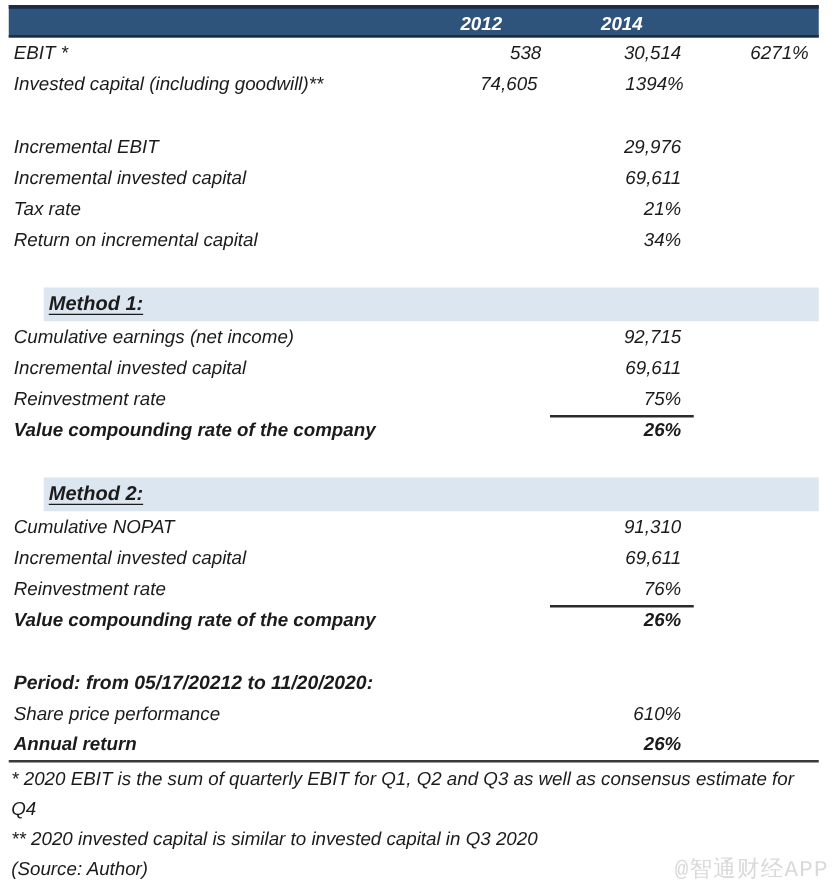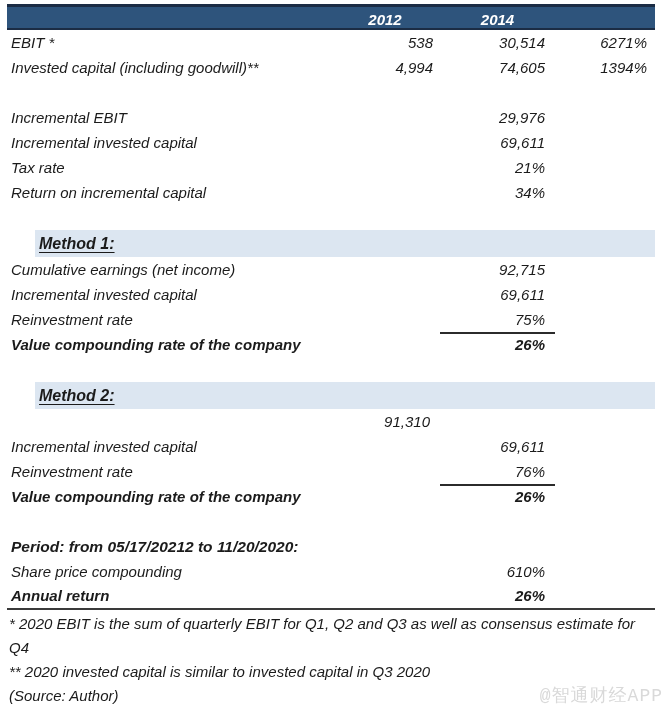--- a/index.html
+++ b/index.html
@@ -100,21 +100,20 @@
     </div>
 
     <div class="row">
       <div class="cell label">EBIT *</div>
       <div class="cell num c1">538</div>
       <div class="cell num c2">30,514</div>
       <div class="cell num c3">6271%</div>
     </div>
     <div class="row">
       <div class="cell label">Invested capital (including goodwill)**</div>
-      <div class="cell num c1">4,994</div>
       <div class="cell num c2">74,605</div>
       <div class="cell num c3">1394%</div>
     </div>
 
     <div class="sp"></div>
 
     <div class="row">
       <div class="cell label">Incremental EBIT</div>
       <div class="cell num c1"></div>
       <div class="cell num c2">29,976</div>
@@ -168,20 +167,21 @@
       <div class="cell num c2">26%</div>
       <div class="cell num c3"></div>
     </div>
 
     <div class="sp"></div>
 
     <div class="band">
       <span class="band-title">Method 2:</span>
     </div>
     <div class="row">
+      <div class="cell label">Cumulative NOPAT</div>
       <div class="cell num c1"></div>
       <div class="cell num c2">91,310</div>
       <div class="cell num c3"></div>
     </div>
     <div class="row">
       <div class="cell label">Incremental invested capital</div>
       <div class="cell num c1"></div>
       <div class="cell num c2">69,611</div>
       <div class="cell num c3"></div>
     </div>
@@ -195,21 +195,21 @@
       <div class="cell label">Value compounding rate of the company</div>
       <div class="cell num c1"></div>
       <div class="cell num c2">26%</div>
       <div class="cell num c3"></div>
     </div>
 
     <div class="sp"></div>
 
     <div class="period-title">Period: from 05/17/20212 to 11/20/2020:</div>
     <div class="row">
-      <div class="cell label">Share price compounding</div>
+      <div class="cell label">Share price performance</div>
       <div class="cell num c1"></div>
       <div class="cell num c2">610%</div>
       <div class="cell num c3"></div>
     </div>
     <div class="row bold last">
       <div class="cell label">Annual return</div>
       <div class="cell num c1"></div>
       <div class="cell num c2">26%</div>
       <div class="cell num c3"></div>
     </div>

